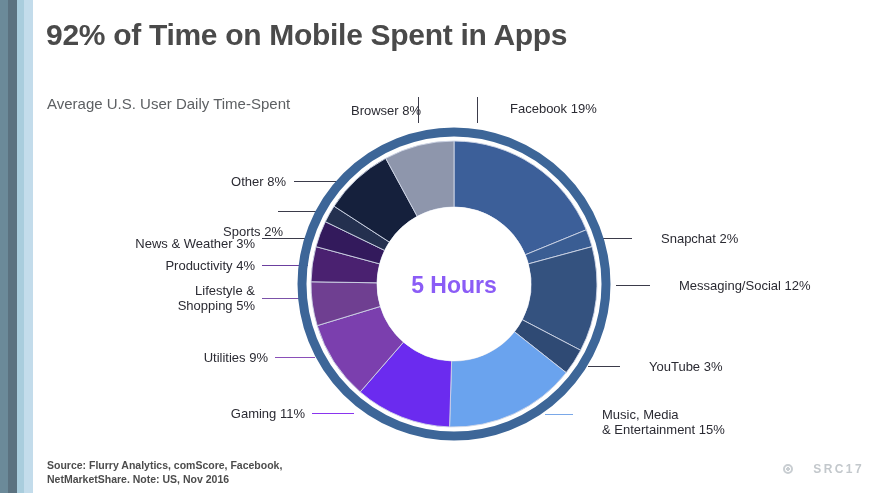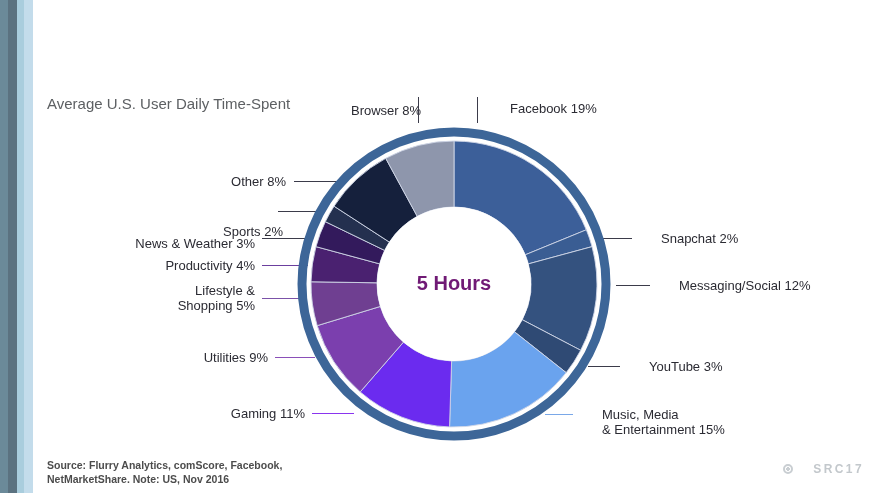--- a/index.html
+++ b/index.html
@@ -54,23 +54,23 @@
     top: 118px;
     width: 318px;
     height: 332px;
   }
   #donut-svg { display: block; }
   #center-label {
     position: absolute;
     left: 0; right: 0;
     top: 154px;
     text-align: center;
-    font-size: 20px;
+    font-size: 23px;
     font-weight: bold;
-    color: #701a75;
+    color: #8b5cf6;
     pointer-events: none;
   }
 
   
   .callout {
     position: absolute;
     font-size: 13px;
     color: #2b2b33;
     white-space: nowrap;
     line-height: 15px;
@@ -121,20 +121,21 @@
 </head>
 <body>
 
 <div id="slide">
 
   <div class="stripe stripe-a"></div>
   <div class="stripe stripe-b"></div>
   <div class="stripe stripe-c"></div>
   <div class="stripe stripe-d"></div>
 
+  <div id="title">92% of Time on Mobile Spent in Apps</div>
   <div id="subtitle">Average U.S. User Daily Time-Spent</div>
 
   <div class="callout right" style="left:486px; top:101px;">Facebook 19%</div>
   <div class="leader v" style="left:477px; top:97px; height:26px;"></div>
 
   <div class="callout right" style="left:637px; top:231px;">Snapchat 2%</div>
   <div class="leader h" style="left:602px; top:238px; width:30px;"></div>
 
   <div class="callout right" style="left:655px; top:278px;">Messaging/Social 12%</div>
   <div class="leader h" style="left:616px; top:285px; width:34px;"></div>

